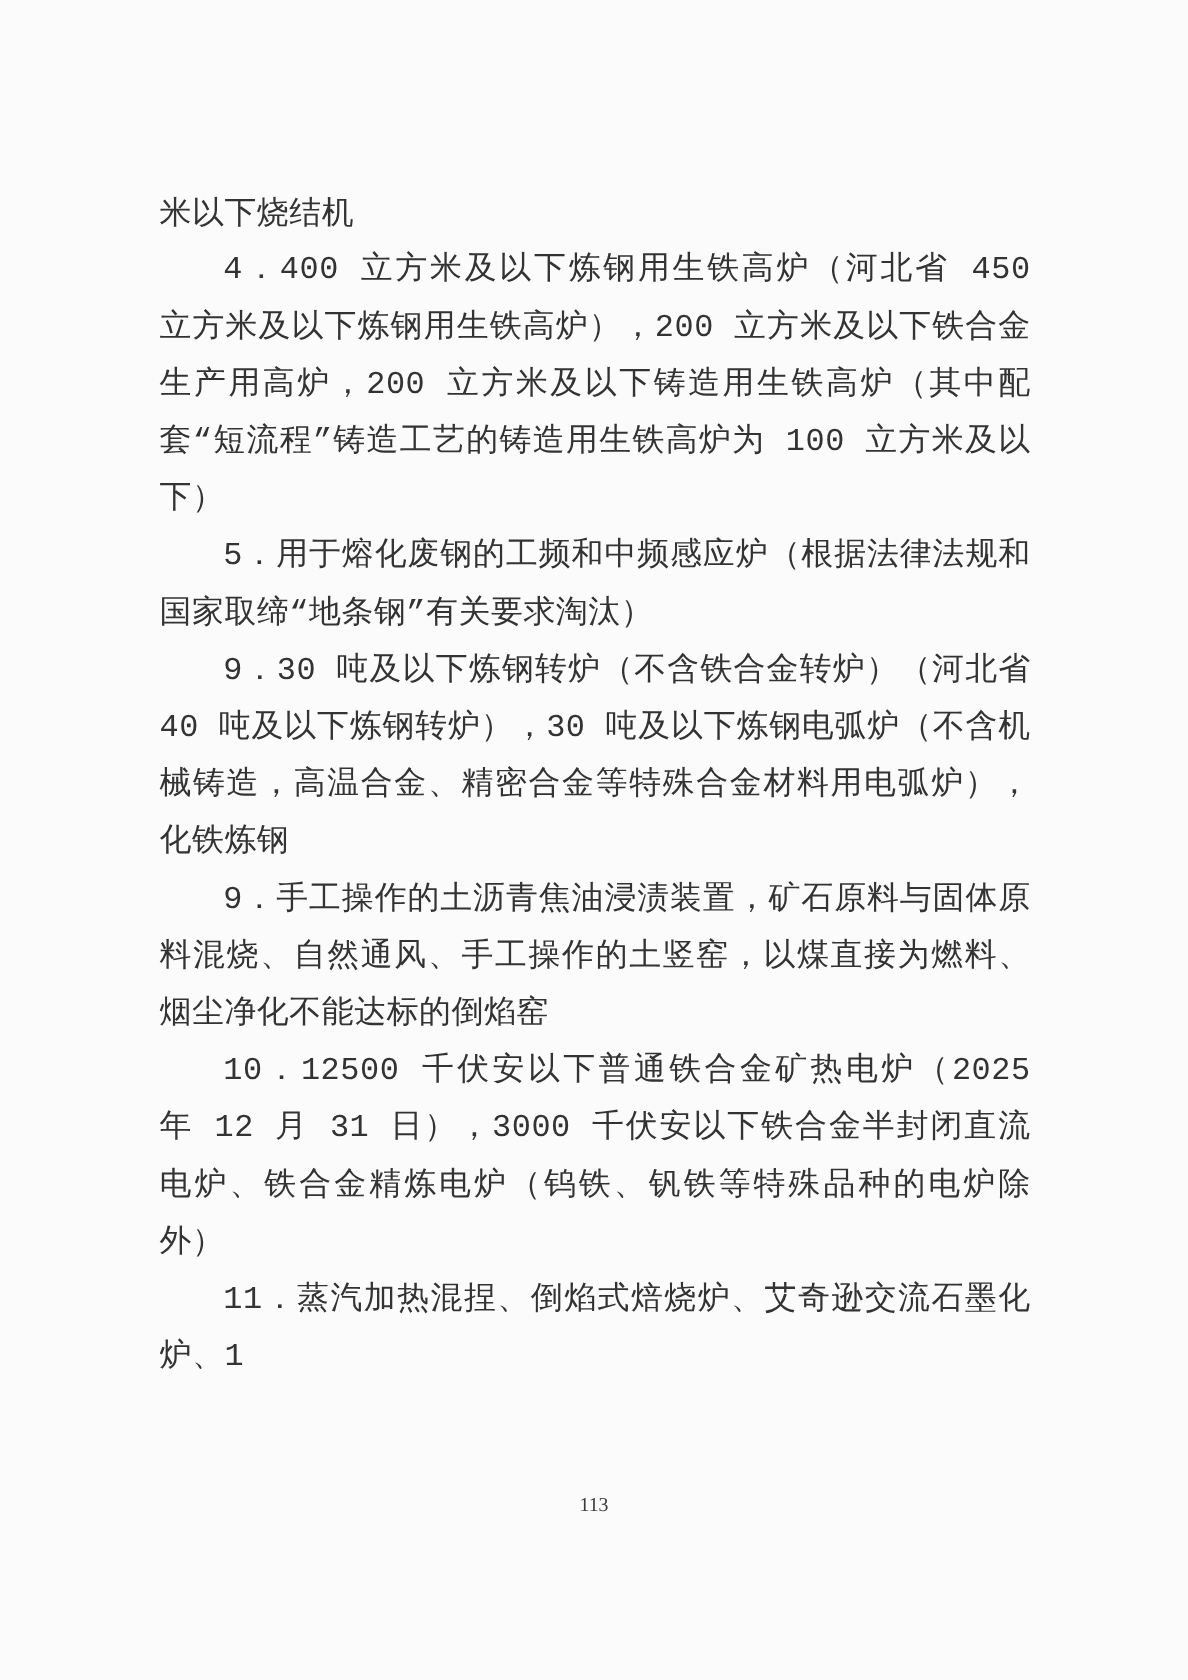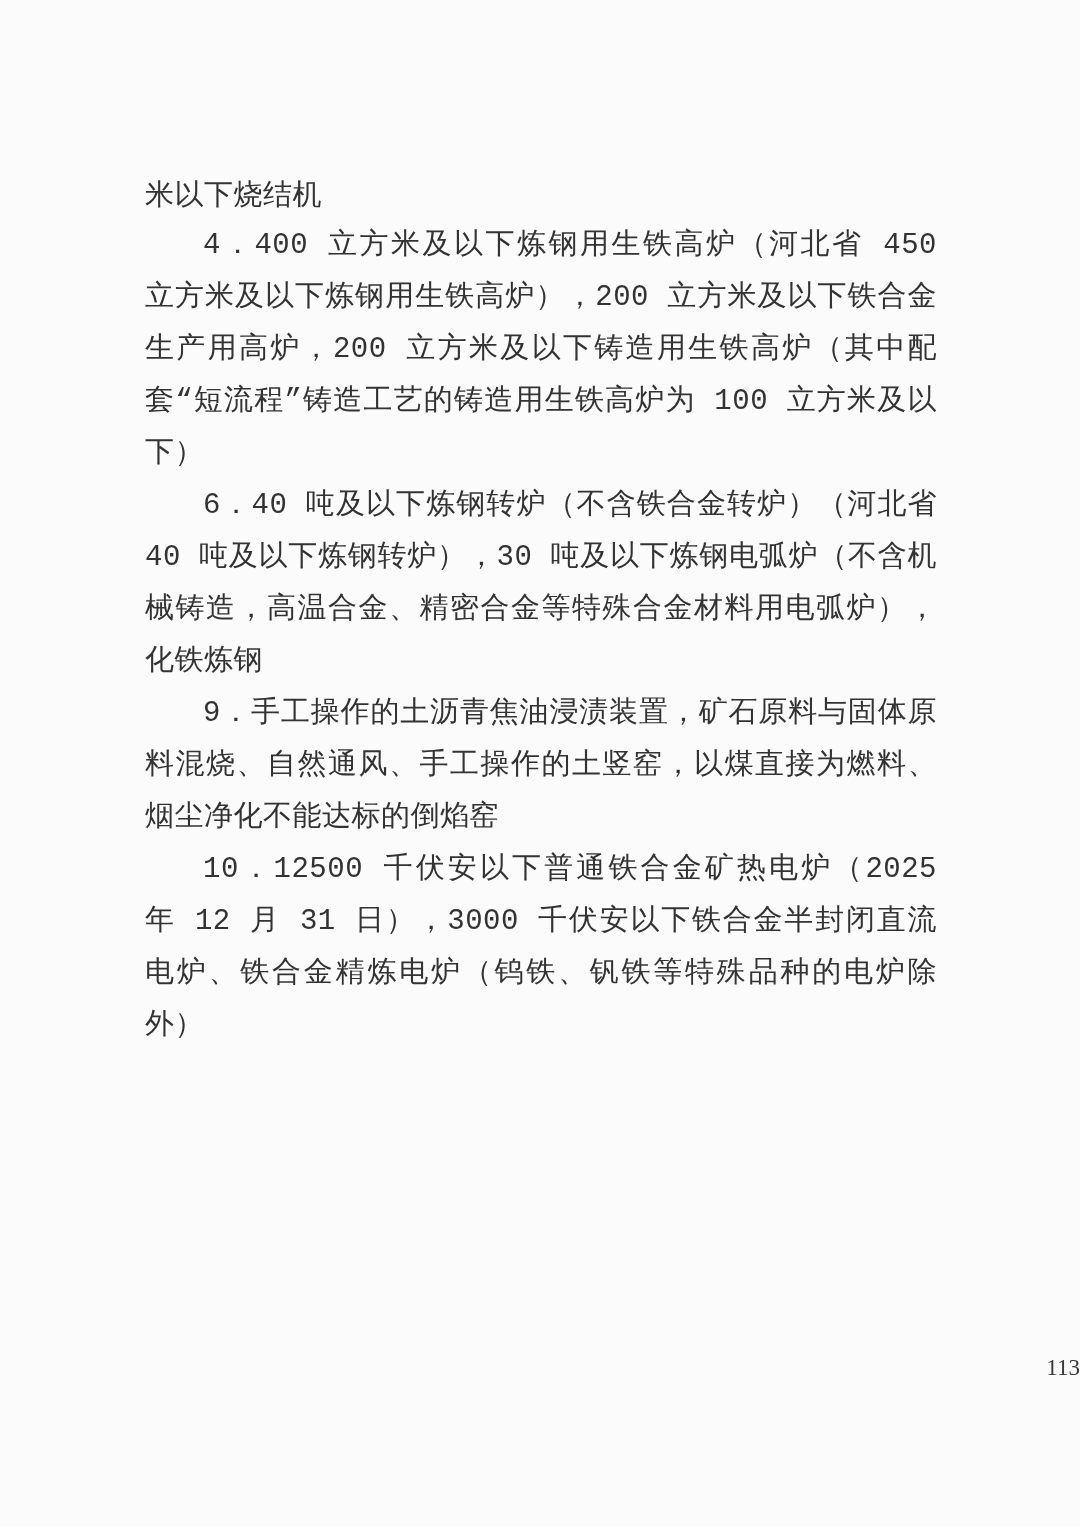--- a/index.html
+++ b/index.html
@@ -33,34 +33,36 @@
   }
   .content p.indent {
     text-indent: 2em;
     font-family: Liberation Mono, monospace;
   }
   .page-footer {
     position: absolute;
     left: 0;
     top: 1352px;
     width: 100%;
-    text-align: right;
+    text-align: center;
     color: #3a3a3a;
-    font-size: 23px;
+    font-size: 18px;
     line-height: 32px;
   }
 </style>
 </head>
 <body>
 
 <div class="page">
 
   <div class="content">
     <p>米以下烧结机</p>
     <p class="indent">4．400 立方米及以下炼钢用生铁高炉（河北省 450 立方米及以下炼钢用生铁高炉），200 立方米及以下铁合金生产用高炉，200 立方米及以下铸造用生铁高炉（其中配套“短流程”铸造工艺的铸造用生铁高炉为 100 立方米及以下）</p>
-    <p class="indent">6．40 吨及以下炼钢转炉（不含铁合金转炉）（河北省 40 吨及以下炼钢转炉），30 吨及以下炼钢电弧炉（不含机械铸造，高温合金、精密合金等特殊合金材料用电弧炉），化铁炼钢</p>
+    <p class="indent">5．用于熔化废钢的工频和中频感应炉（根据法律法规和国家取缔“地条钢”有关要求淘汰）</p>
+    <p class="indent">9．30 吨及以下炼钢转炉（不含铁合金转炉）（河北省 40 吨及以下炼钢转炉），30 吨及以下炼钢电弧炉（不含机械铸造，高温合金、精密合金等特殊合金材料用电弧炉），化铁炼钢</p>
     <p class="indent">9．手工操作的土沥青焦油浸渍装置，矿石原料与固体原料混烧、自然通风、手工操作的土竖窑，以煤直接为燃料、烟尘净化不能达标的倒焰窑</p>
     <p class="indent">10．12500 千伏安以下普通铁合金矿热电炉（2025 年 12 月 31 日），3000 千伏安以下铁合金半封闭直流电炉、铁合金精炼电炉（钨铁、钒铁等特殊品种的电炉除外）</p>
+    <p class="indent">11．蒸汽加热混捏、倒焰式焙烧炉、艾奇逊交流石墨化炉、1</p>
   </div>
 
   <div class="page-footer">113</div>
 
 </div>
 
 </body></html>

